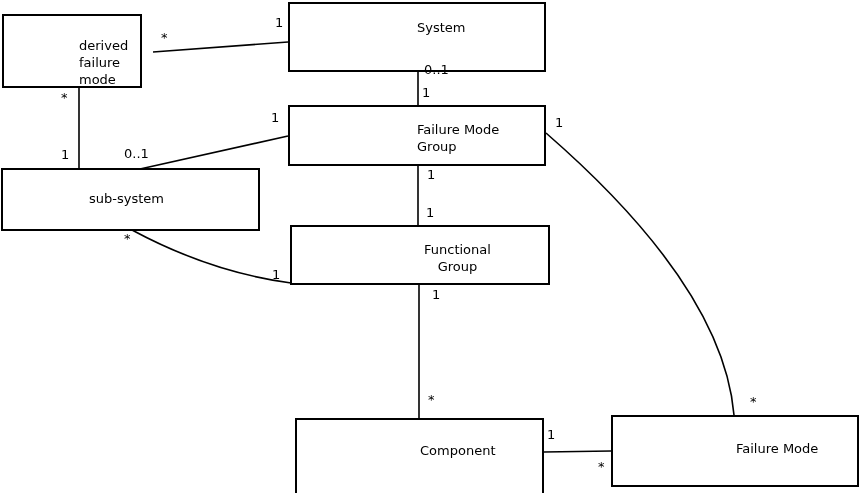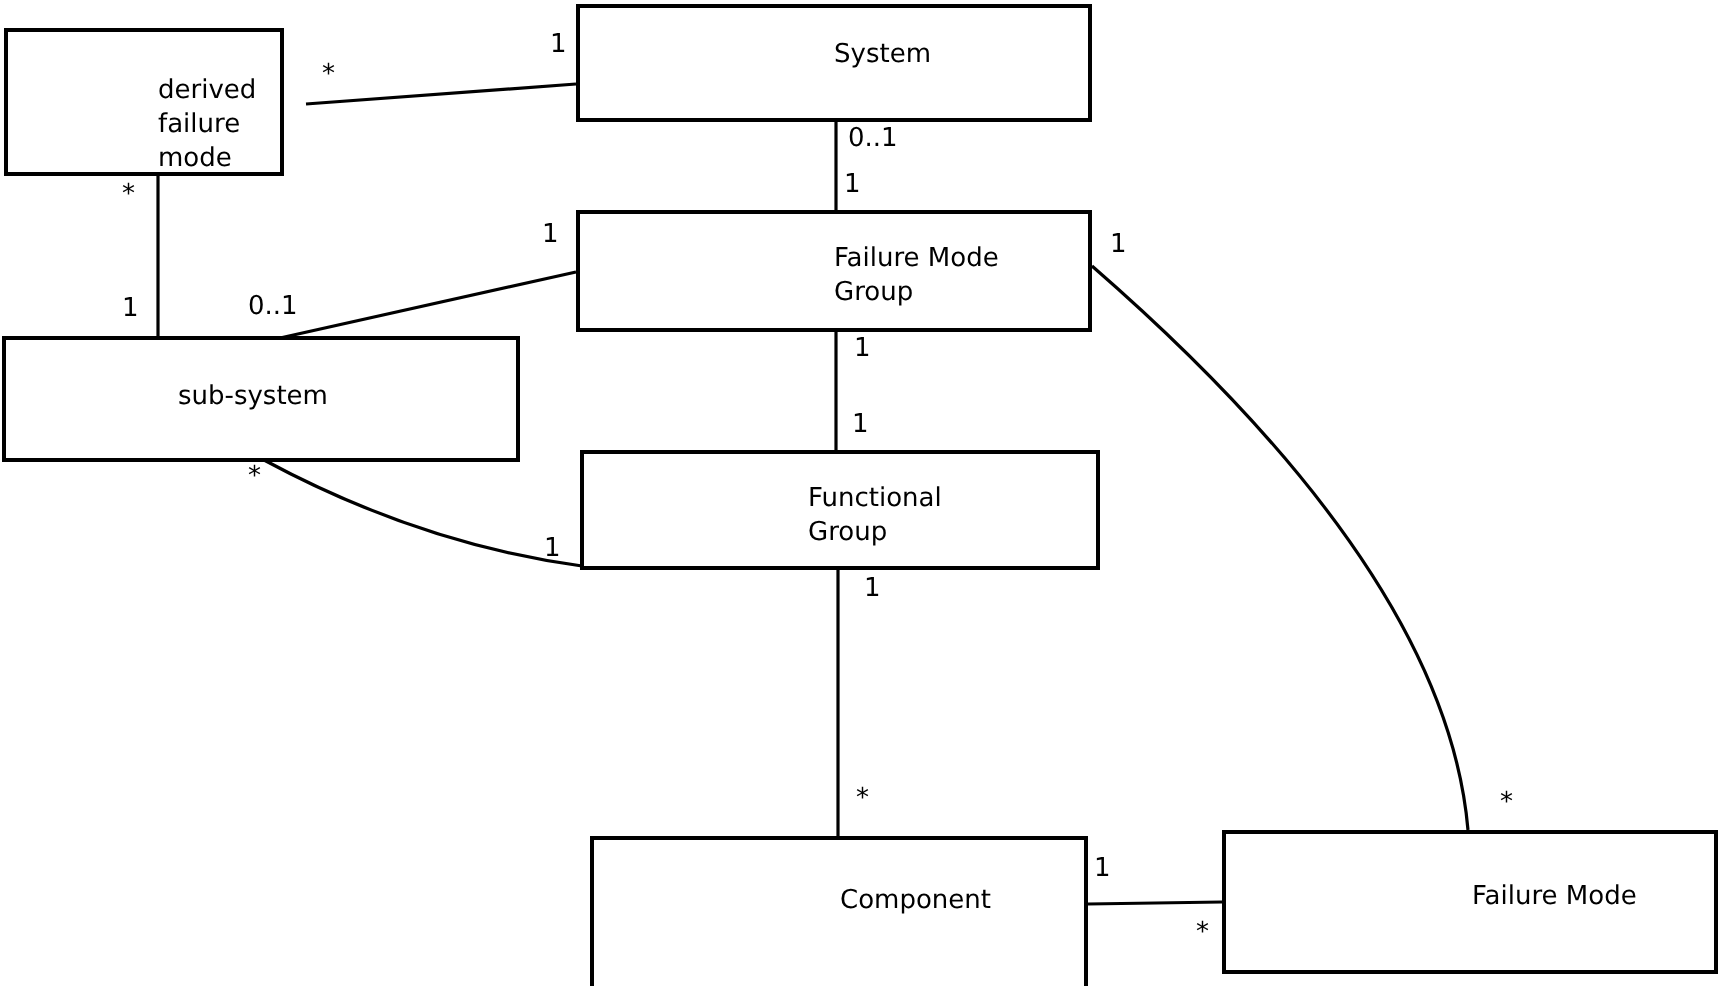--- a/index.html
+++ b/index.html
@@ -65,35 +65,35 @@
     <path d="M544,452 L611,451"></path>
     <path d="M546,133 Q723,287 734,415"></path>
   </svg>
 
   <div class="node" style="left:2px; top:14px; width:140px; height:74px;">
     <div class="node-label" style="left:75px; top:21px;">derived
 failure
 mode</div>
   </div>
 
-  <div class="node" style="left:288px; top:2px; width:258px; height:59px;">
+  <div class="node" style="left:288px; top:2px; width:258px; height:70px;">
     <div class="node-label" style="left:127px; top:15px;">System</div>
   </div>
 
   <div class="node" style="left:288px; top:105px; width:258px; height:61px;">
     <div class="node-label" style="left:127px; top:14px;">Failure Mode
 Group</div>
   </div>
 
   <div class="node" style="left:1px; top:168px; width:259px; height:63px;text-decoration:underline;">
     <div class="node-label" style="left:86px; top:20px;">sub-system</div>
   </div>
 
   <div class="node" style="left:290px; top:225px; width:260px; height:60px;">
-    <div class="node-label" style="left:112px; top:14px;">Functional
+    <div class="node-label" style="left:132px; top:14px;text-align:center;">Functional
 Group</div>
   </div>
 
   <div class="node" style="left:295px; top:418px; width:249px; height:89px;">
     <div class="node-label" style="left:123px; top:22px;">Component</div>
   </div>
 
   <div class="node" style="left:611px; top:415px; width:248px; height:72px;">
     <div class="node-label" style="left:123px; top:23px;">Failure Mode</div>
   </div>

